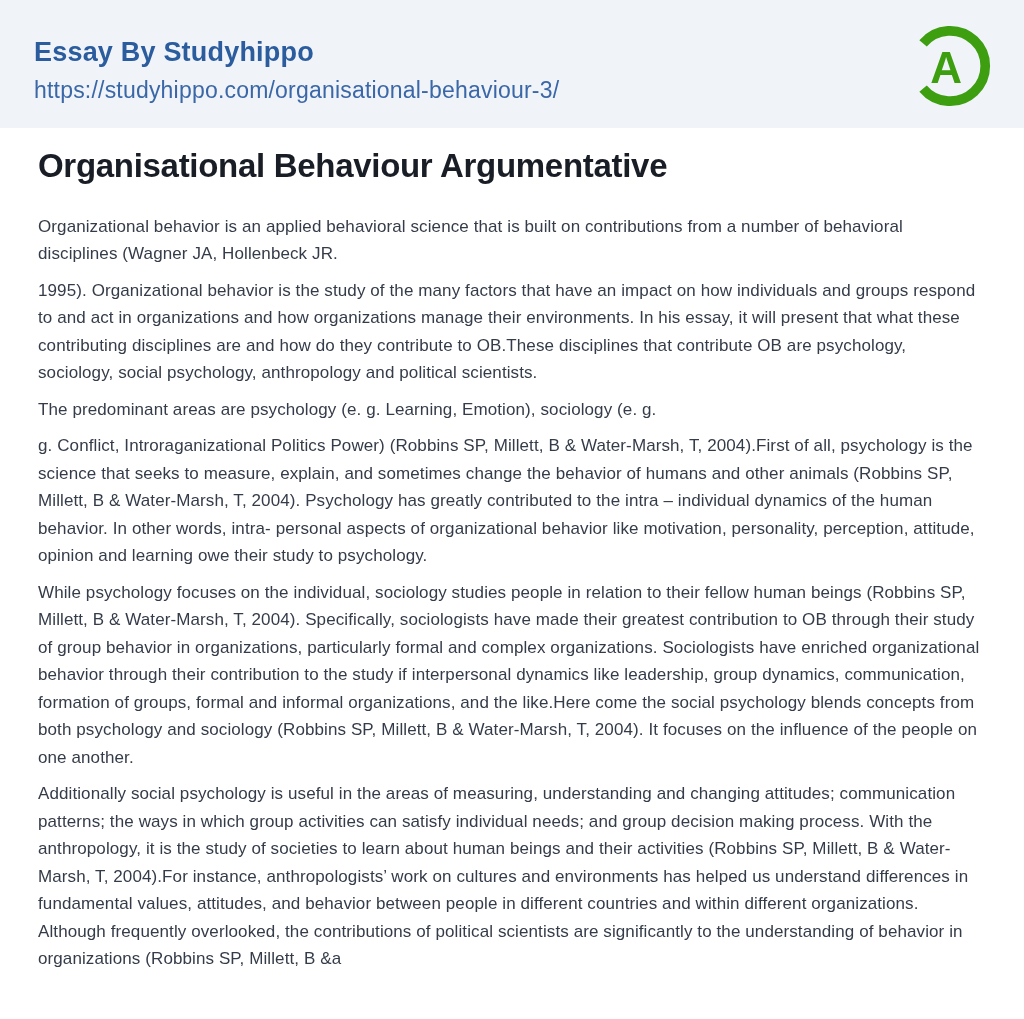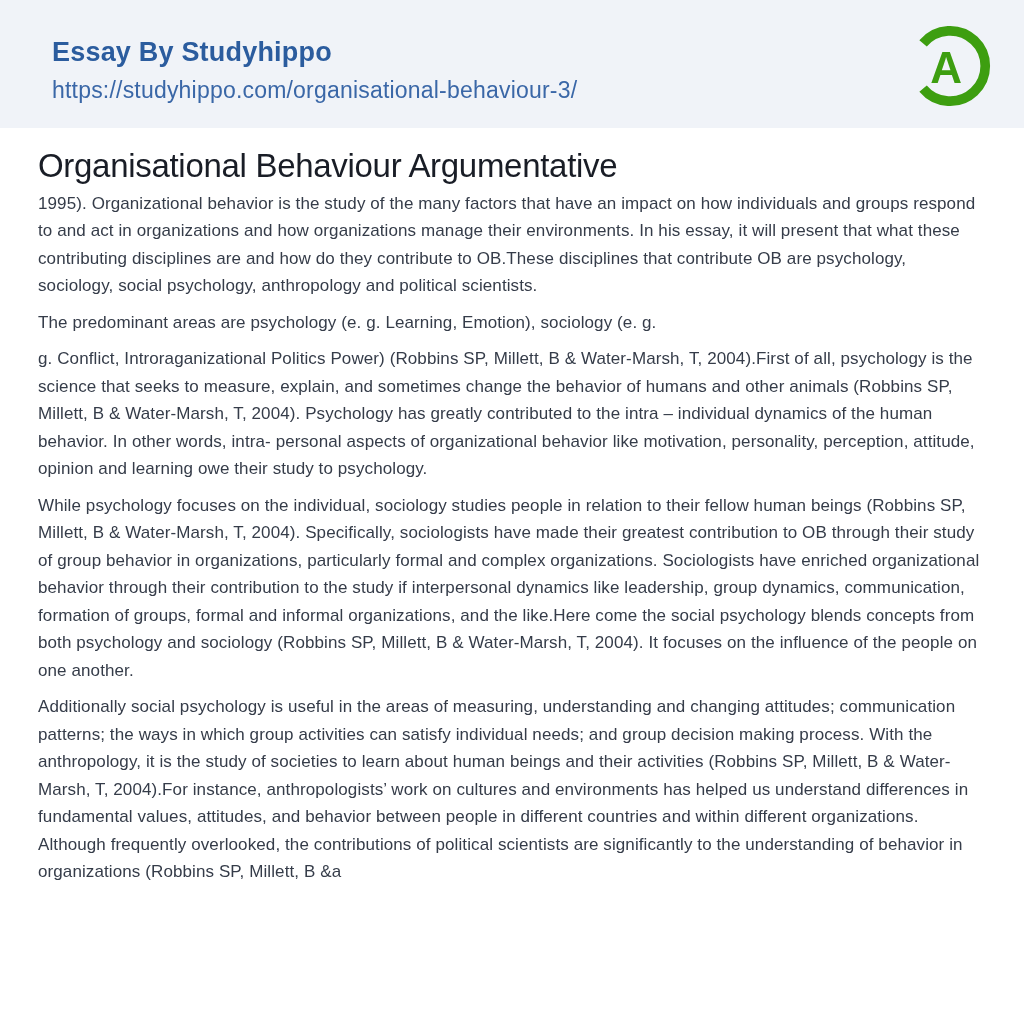--- a/index.html
+++ b/index.html
@@ -12,21 +12,21 @@
     overflow: hidden;
   }
   .page { width: 1024px; height: 1019px; background: #ffffff; }
 
   
   .header {
     position: relative;
     width: 100%;
     height: 128px;
     background: #f0f3f8;
-    padding: 36px 38px 0 52px;
+    padding: 36px 38px 0 34px;
   }
   .site-title {
     font-size: 27px;
     font-weight: 700;
     color: #2b5c9e;
     letter-spacing: 0.2px;
     line-height: 1.2;
   }
   .site-url {
     display: inline-block;
@@ -57,25 +57,25 @@
     color: #3d9e10;
     line-height: 1;
   }
 
   
   .content {
     padding: 18px 38px 0 38px;
   }
   .essay-title {
     font-size: 33px;
-    font-weight: 400;
+    font-weight: 700;
     color: #191d26;
     letter-spacing: -0.3px;
     line-height: 1.2;
-    margin-bottom: 4px;
+    margin-bottom: 27px;
   }
   .para {
     font-size: 17px;
     line-height: 27.5px;
     color: #353c49;
     letter-spacing: 0.1px;
     margin-bottom: 9px;
   }
 </style>
 </head>
@@ -93,20 +93,21 @@
       <svg viewBox="0 0 100 100" aria-hidden="true">
         <path d="M 19.4 24.3 A 40 40 0 1 1 19.4 75.7" fill="none" stroke="#3d9e10" stroke-width="11" stroke-linecap="butt"></path>
       </svg>
       <span class="logo-letter">A</span>
     </div>
   </header>
 
   <main class="content">
     <h1 class="essay-title">Organisational Behaviour Argumentative</h1>
 
+    <p class="para">Organizational behavior is an applied behavioral science that is built on contributions from a number of behavioral disciplines (Wagner JA, Hollenbeck JR.</p>
     <p class="para">1995). Organizational behavior is the study of the many factors that have an impact on how individuals and groups respond to and act in organizations and how organizations manage their environments. In his essay, it will present that what these contributing disciplines are and how do they contribute to OB.These disciplines that contribute OB are psychology, sociology, social psychology, anthropology and political scientists.</p>
     <p class="para">The predominant areas are psychology (e. g. Learning, Emotion), sociology (e. g.</p>
     <p class="para">g. Conflict, Introraganizational Politics Power) (Robbins SP, Millett, B &amp; Water-Marsh, T, 2004).First of all, psychology is the science that seeks to measure, explain, and sometimes change the behavior of humans and other animals (Robbins SP, Millett, B &amp; Water-Marsh, T, 2004). Psychology has greatly contributed to the intra – individual dynamics of the human behavior. In other words, intra- personal aspects of organizational behavior like motivation, personality, perception, attitude, opinion and learning owe their study to psychology.</p>
     <p class="para">While psychology focuses on the individual, sociology studies people in relation to their fellow human beings (Robbins SP, Millett, B &amp; Water-Marsh, T, 2004). Specifically, sociologists have made their greatest contribution to OB through their study of group behavior in organizations, particularly formal and complex organizations. Sociologists have enriched organizational behavior through their contribution to the study if interpersonal dynamics like leadership, group dynamics, communication, formation of groups, formal and informal organizations, and the like.Here come the social psychology blends concepts from both psychology and sociology (Robbins SP, Millett, B &amp; Water-Marsh, T, 2004). It focuses on the influence of the people on one another.</p>
     <p class="para">Additionally social psychology is useful in the areas of measuring, understanding and changing attitudes; communication patterns; the ways in which group activities can satisfy individual needs; and group decision making process. With the anthropology, it is the study of societies to learn about human beings and their activities (Robbins SP, Millett, B &amp; Water-Marsh, T, 2004).For instance, anthropologists’ work on cultures and environments has helped us understand differences in fundamental values, attitudes, and behavior between people in different countries and within different organizations. Although frequently overlooked, the contributions of political scientists are significantly to the understanding of behavior in organizations (Robbins SP, Millett, B &amp;a</p>
   </main>
 
 </div>
 
 </body></html>

